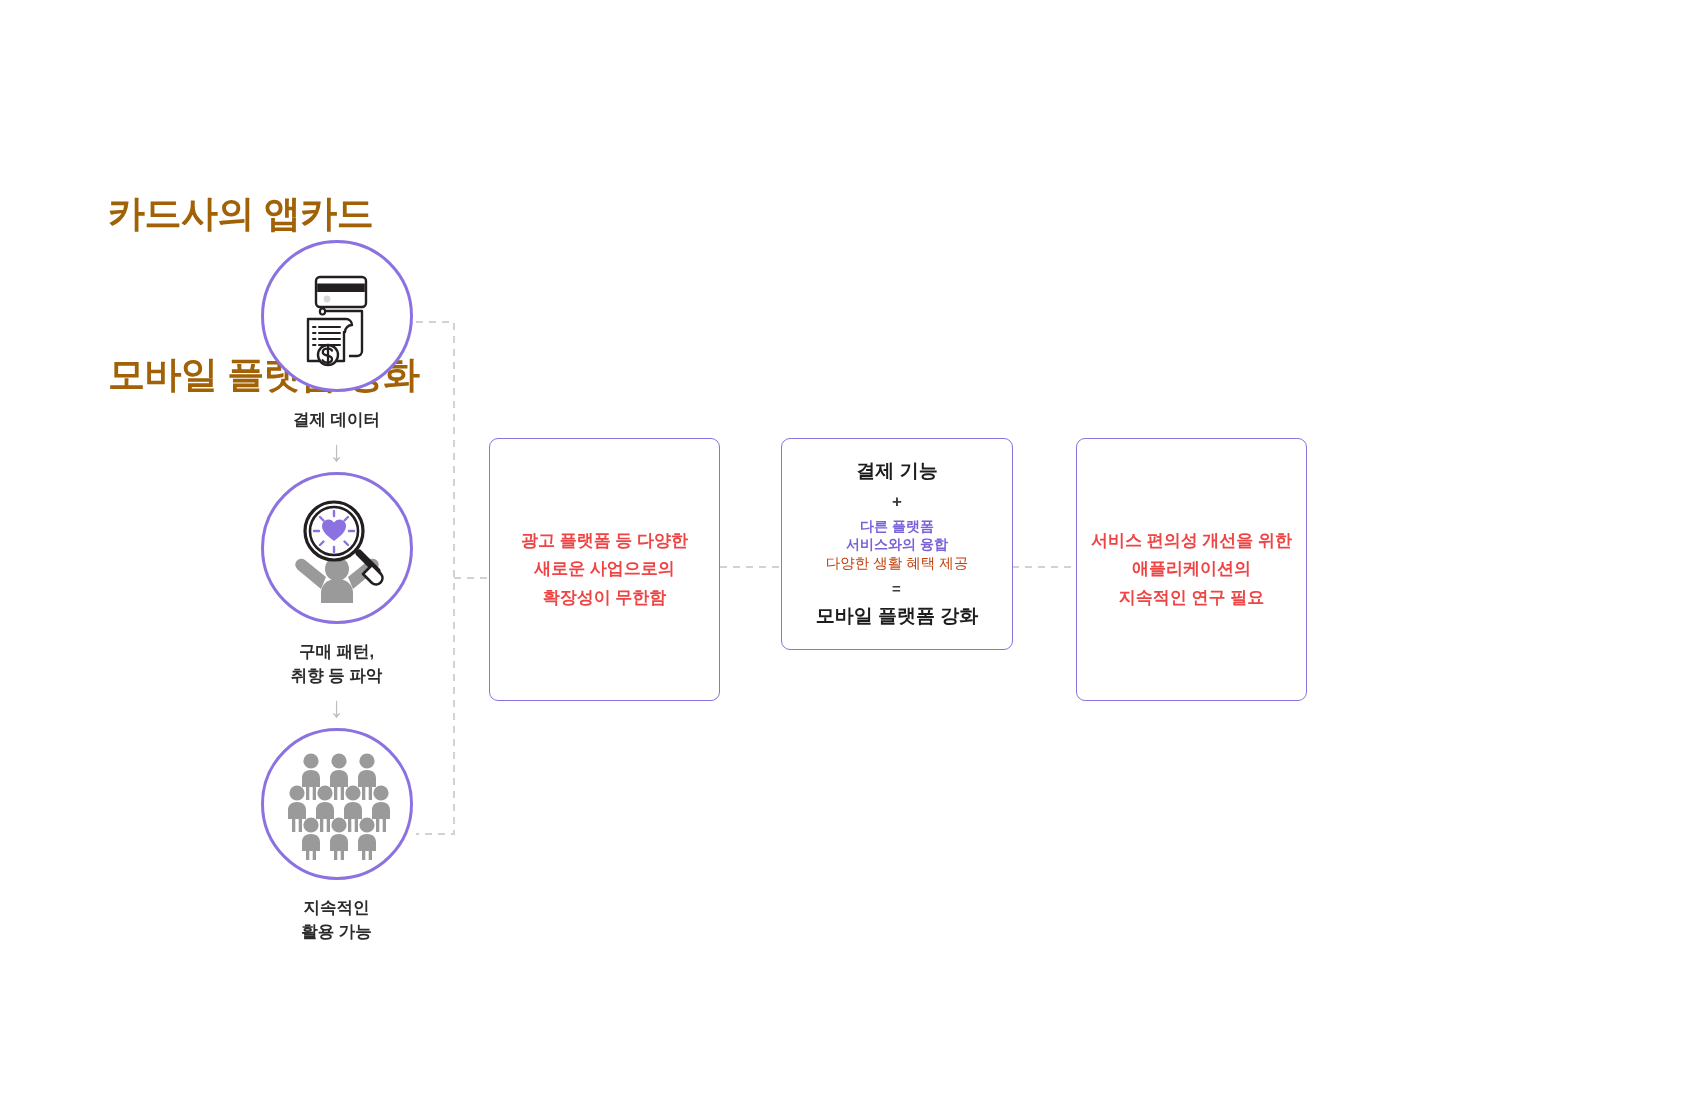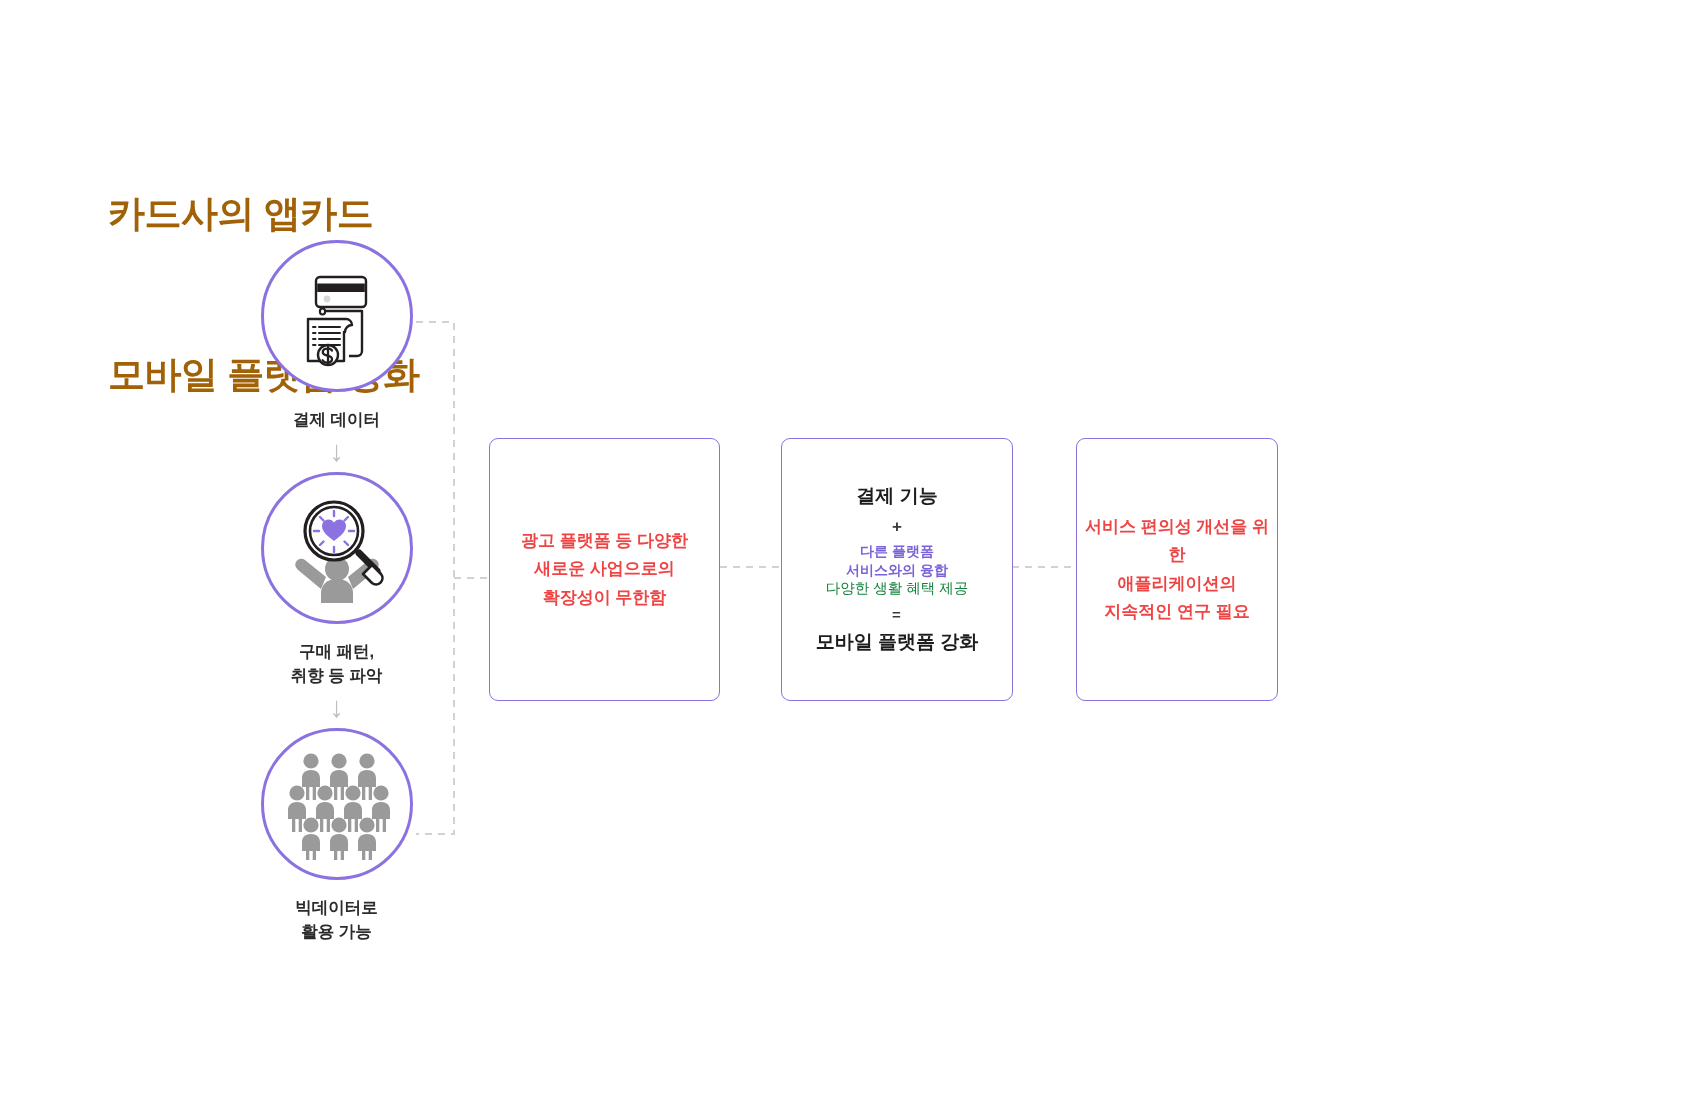--- a/index.html
+++ b/index.html
@@ -110,22 +110,22 @@
     border-radius: 9px;
     background: #ffffff;
     box-sizing: border-box;
     display: flex;
     flex-direction: column;
     align-items: center;
     justify-content: center;
     text-align: center;
   }
   #box-1 { left: 489px;  top: 438px; width: 231px; height: 263px; }
-  #box-2 { left: 781px;  top: 438px; width: 232px; height: 263px; }
-  #box-3 { left: 1076px; top: 438px; width: 202px; height: 263px; }
+  #box-2 { left: 781px;  top: 438px; width: 232px; height: 212px; }
+  #box-3 { left: 1076px; top: 438px; width: 231px; height: 263px; }
 
   .box-text {
     font-size: 17px;
     font-weight: bold;
     line-height: 1.65;
     color: #ef4444;
     white-space: pre-line;
   }
   .box2-main {
     font-size: 19px;
@@ -143,21 +143,21 @@
   .box2-accent {
     font-size: 14px;
     font-weight: bold;
     color: #7b62d8;
     line-height: 1.32;
     white-space: pre-line;
   }
   .box2-sub {
     font-size: 14.5px;
     font-weight: normal;
-    color: #15803d;
+    color: #c2410c;
     line-height: 1.3;
   }
   .box2-eq {
     font-size: 15px;
     font-weight: bold;
     color: #3a3a3a;
     margin: 9px 0 8px 0;
     line-height: 1;
     letter-spacing: 1px;
   }
@@ -299,21 +299,21 @@
             <circle cx="9" cy="9" r="7.6"></circle>
             <path d="M9 18 c-6.6 0 -9 3.6 -9 8.4 v8.6 h4 v13 h3.3 v-13 h3.4 v13 h3.3 v-13 h4 v-8.6 c0 -4.8 -2.4 -8.4 -9 -8.4 z"></path>
           </g>
           <g transform="translate(82,68)">
             <circle cx="9" cy="9" r="7.6"></circle>
             <path d="M9 18 c-6.6 0 -9 3.6 -9 8.4 v8.6 h4 v13 h3.3 v-13 h3.4 v13 h3.3 v-13 h4 v-8.6 c0 -4.8 -2.4 -8.4 -9 -8.4 z"></path>
           </g>
         </g>
       </svg>
     </div>
-    <div class="icon-label">빅데이터로
+    <div class="icon-label">지속적인
 활용 가능</div>
   </div>
 
 </div>
 
 <div class="content-box" id="box-1">
   <div class="box-text">광고 플랫폼 등 다양한
 새로운 사업으로의
 확장성이 무한함</div>
 </div>

